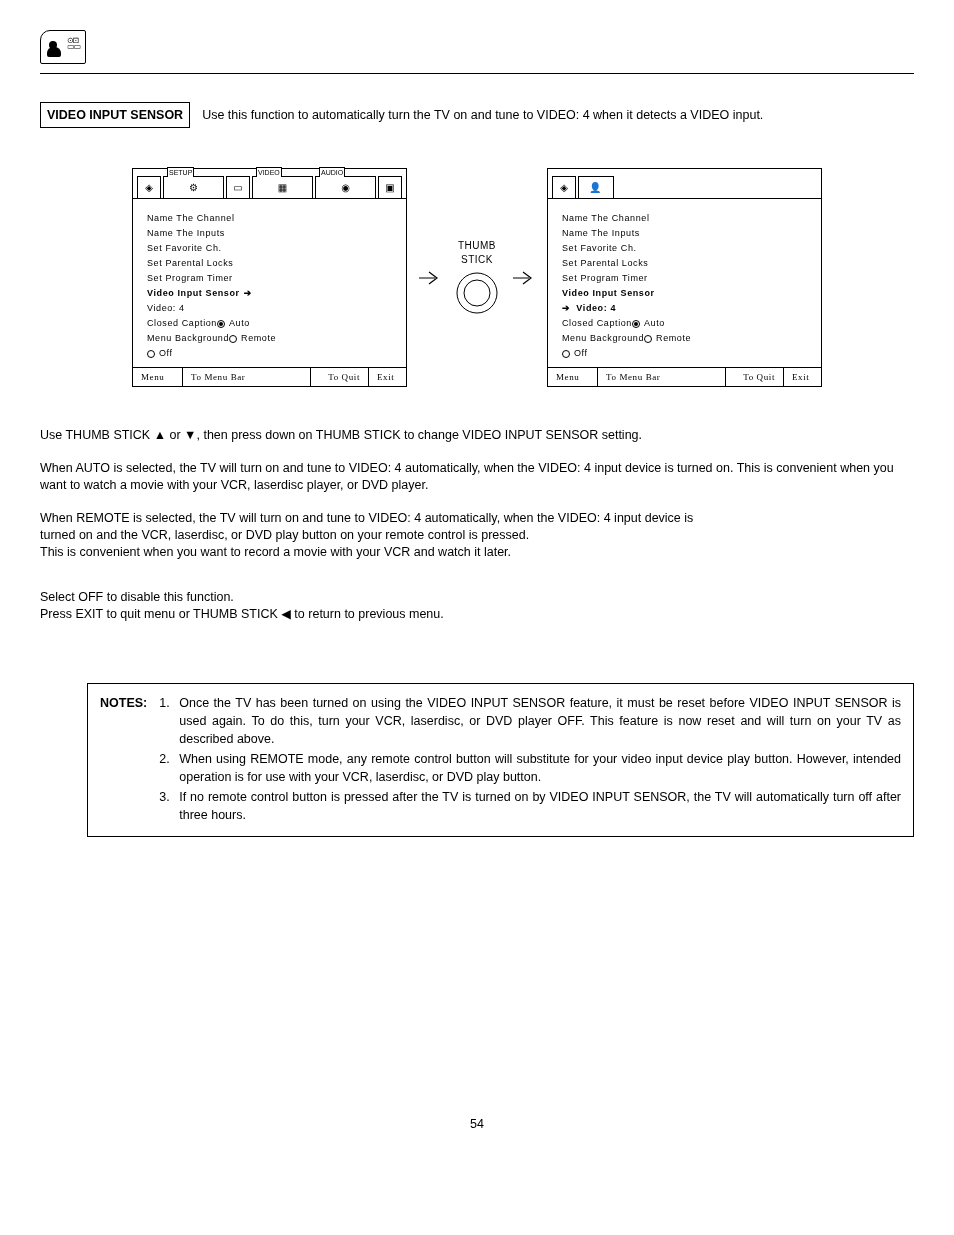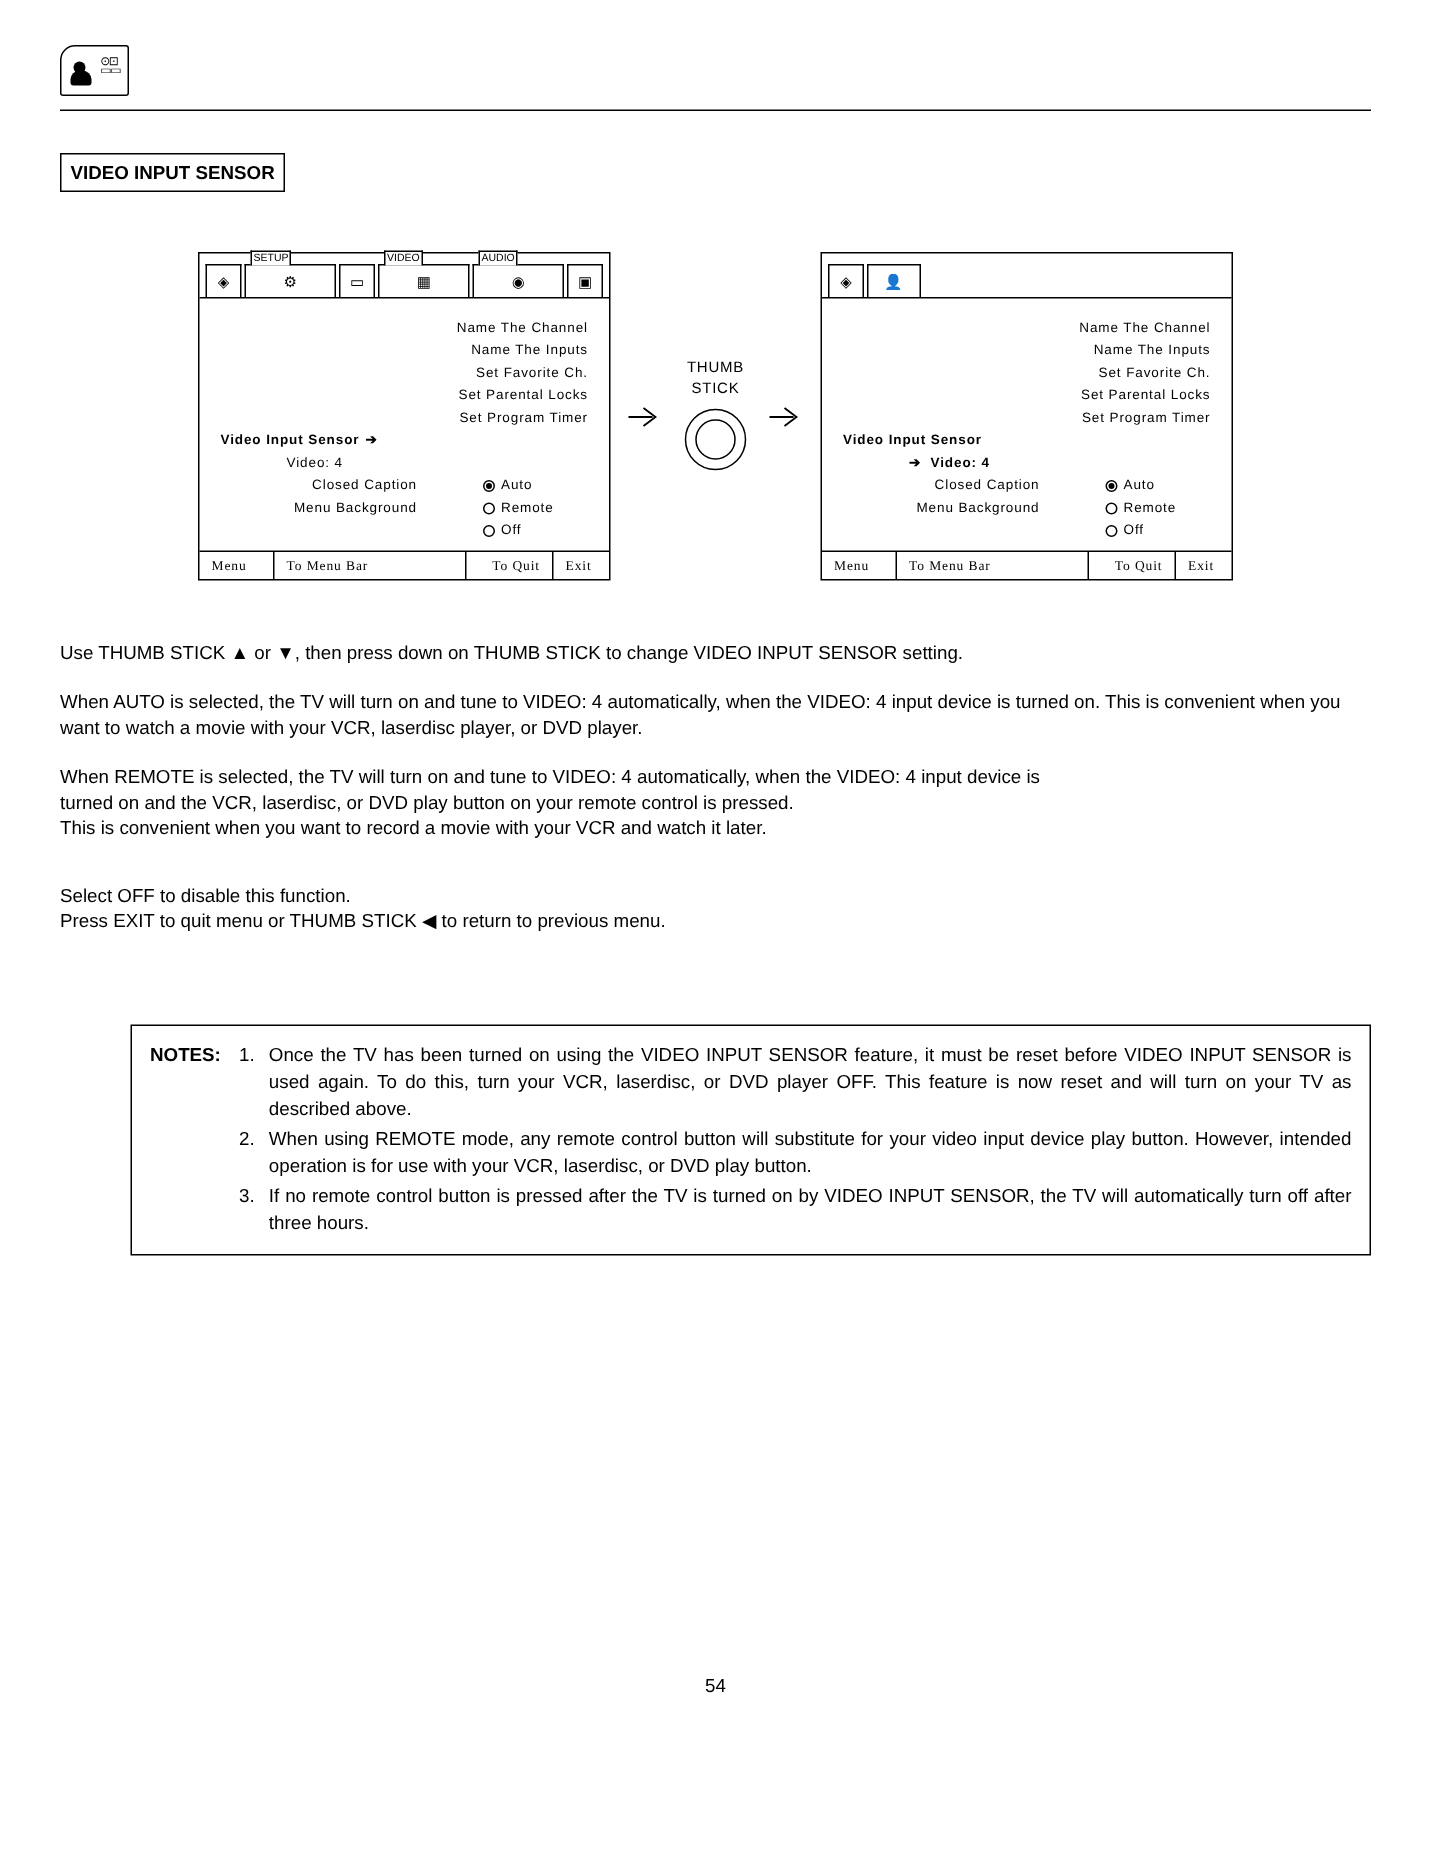--- a/index.html
+++ b/index.html
@@ -108,26 +108,26 @@
     transform: translateY(-9px);
   }
   .tab svg, .tab span.glyph { font-size: 10px; }
   .panel-body {
     padding: 12px 14px 6px;
     font-size: 9px;
     letter-spacing: 0.6px;
   }
   .panel-body .row {
     display: flex;
-    justify-content: flex-end;
+    justify-content: flex-start;
     line-height: 15px;
   }
   .panel-body .row.sel { font-weight: bold; flex-direction: column; }
   .panel-body .arrow { margin: 0 4px; }
-  .right-col { text-align: left; width: 70px; margin-left: 44px; }
+  .right-col { text-align: left; width: 70px; }
   .radio { display: inline-block; width: 8px; height: 8px; border: 1px solid #000; border-radius: 50%; margin-right: 4px; vertical-align: middle; position: relative;}
   .radio.filled::after { content:""; position:absolute; inset:1px; background:#000; border-radius:50%;}
   .panel-footer {
     border-top: 1px solid #000;
     display: flex;
     font-size: 9px;
     letter-spacing: 0.6px;
   }
   .panel-footer > div {
     padding: 4px 8px;
@@ -174,20 +174,21 @@
 <body>
 
 <div class="header-row">
   <span class="header-icon">
     <span class="dots">⊙⊡<br>▭▭</span>
   </span>
 </div>
 
 <div class="section-title-row">
   <span class="boxed-title">VIDEO INPUT SENSOR</span>
+  <span class="intro-text">Use this function to automatically turn the TV on and tune to VIDEO: 4 when it detects a VIDEO input.</span>
 </div>
 
 <div class="diagram-row">
 
   <div class="tv-panel">
     <div class="tab-bar">
       <div class="tab compact">
           <span class="glyph">◈</span>
         </div>
       <div class="tab">

